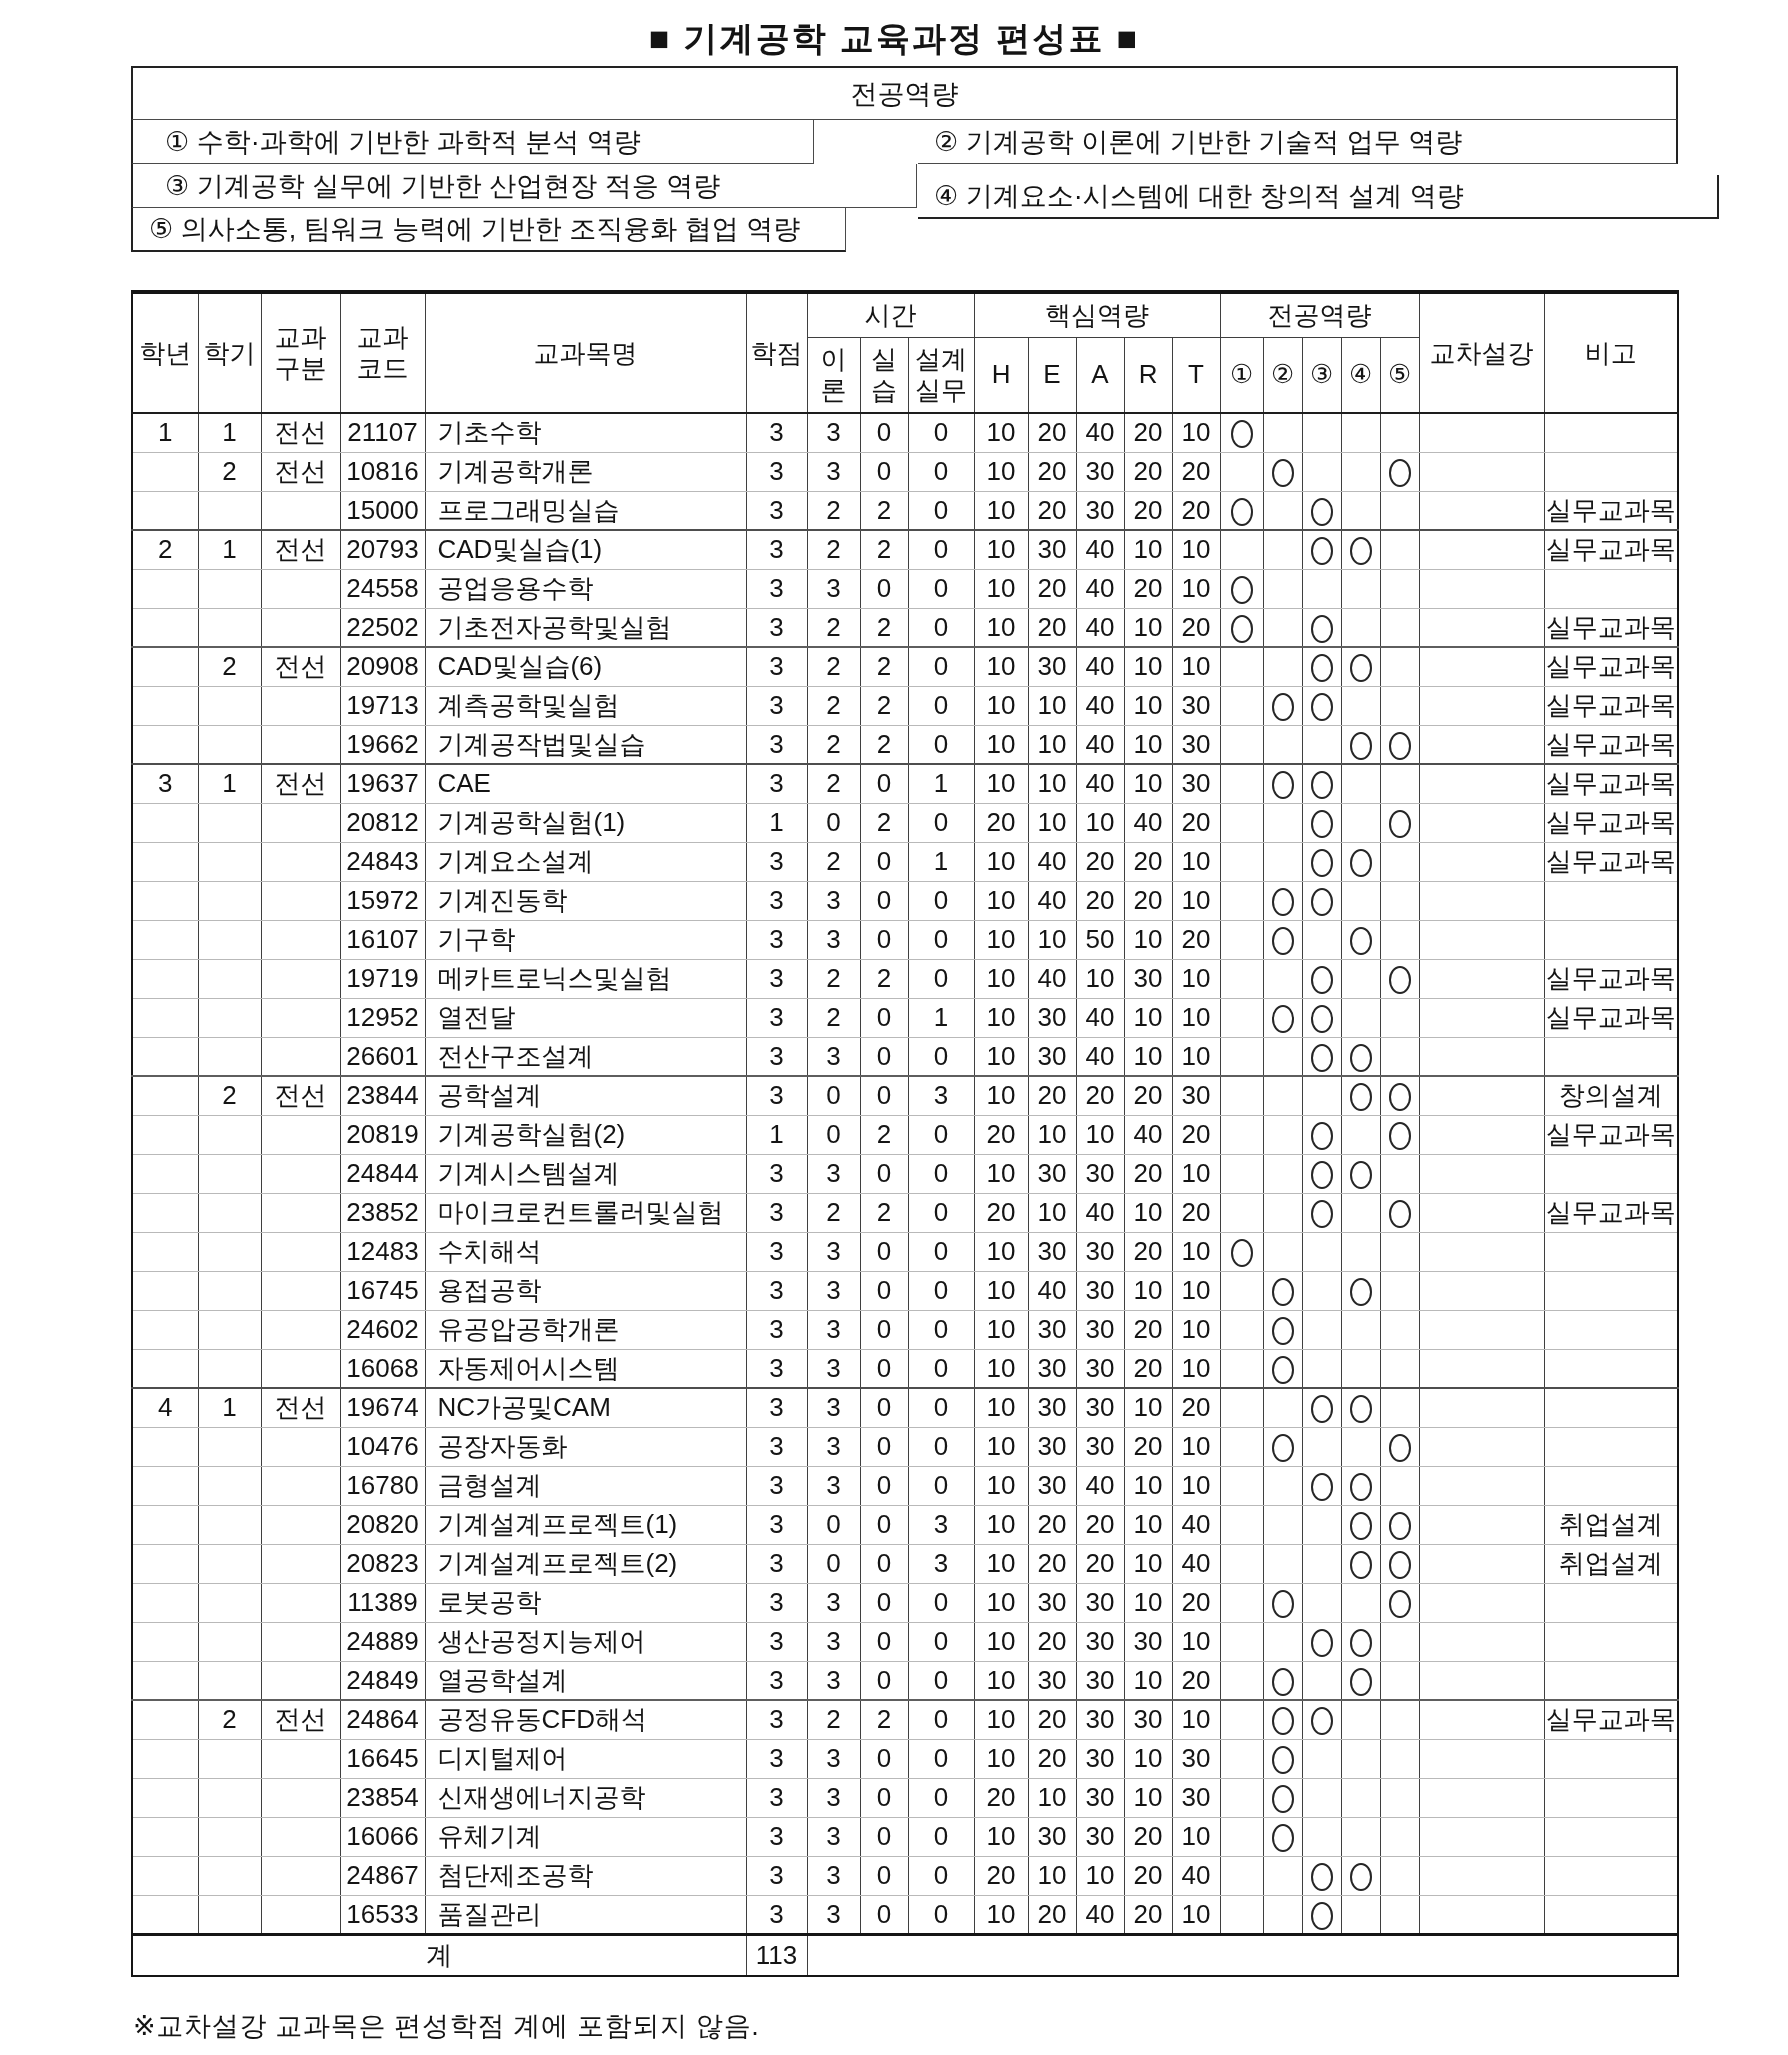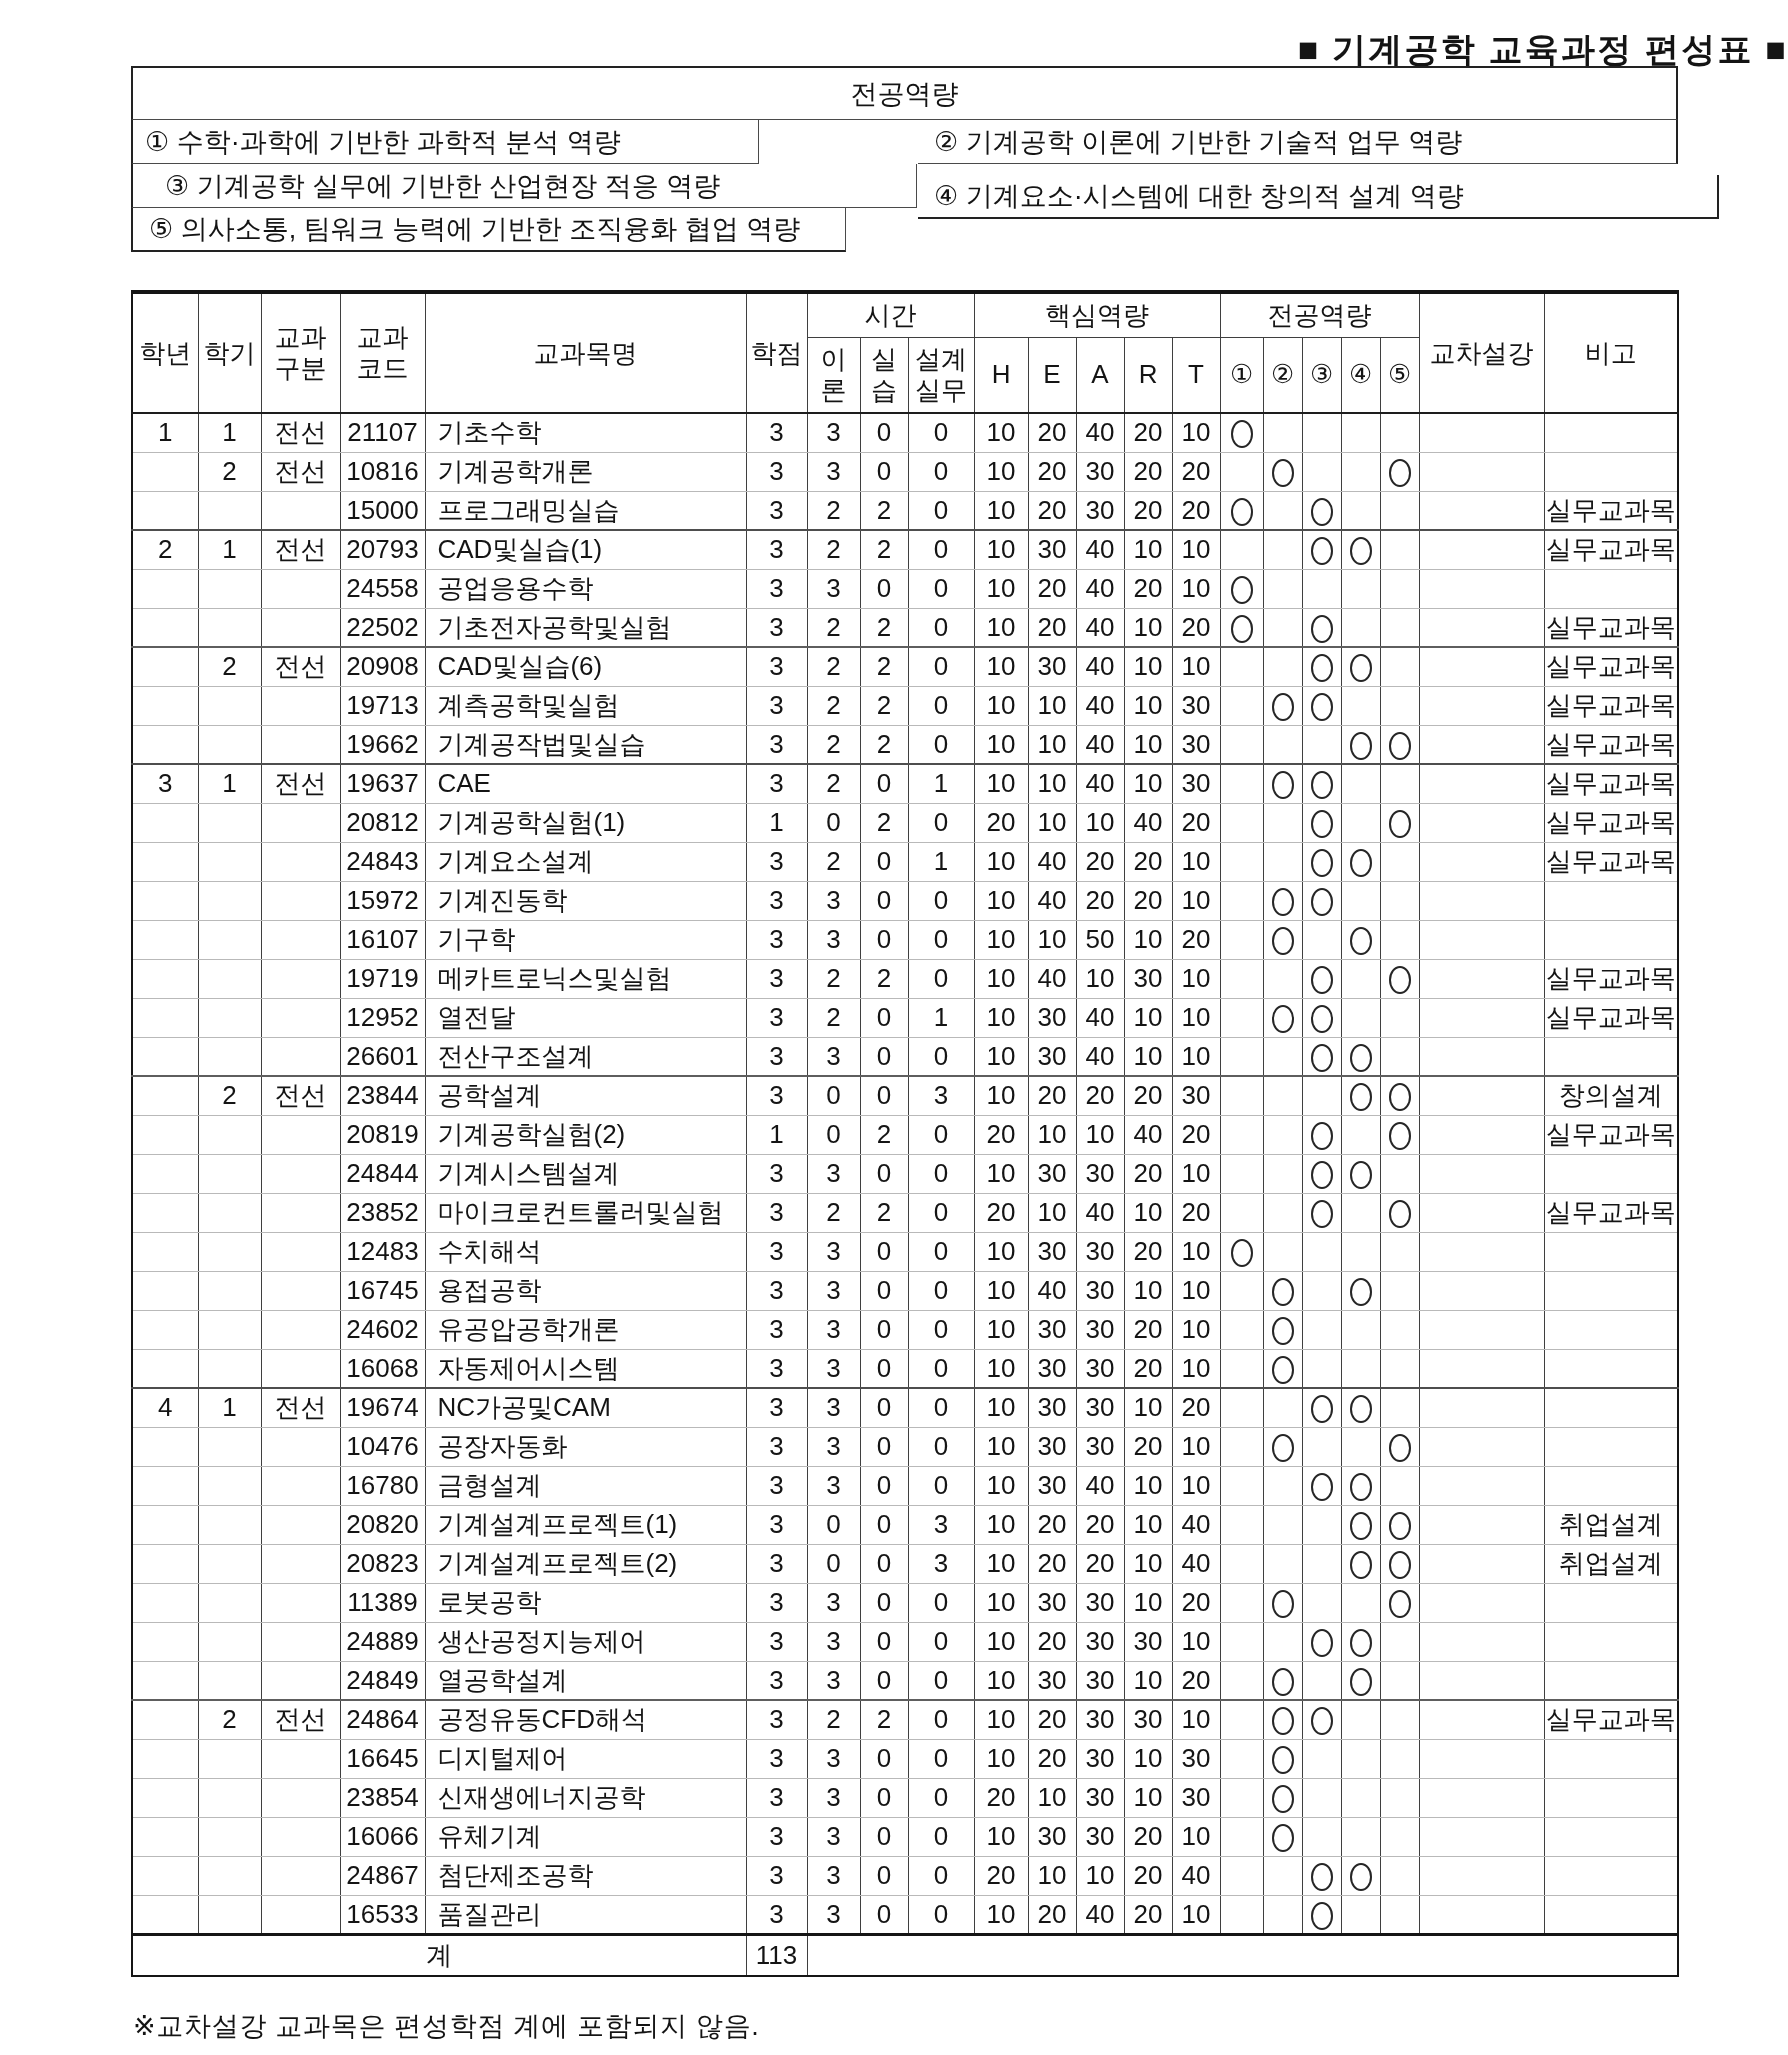--- a/index.html
+++ b/index.html
@@ -1,28 +1,28 @@
 <!DOCTYPE html>
 <html style="font-size:11.7px"><head>
 <meta charset="utf-8">
 <style>
   * { margin:0; padding:0; box-sizing:border-box; }
   html,body { background:#ffffff; }
   body { font-family:"Liberation Sans","DejaVu Sans",sans-serif; color:#141414; }
   .page { position:relative; width:1788px; height:2056px; background:#ffffff; overflow:hidden; }
 
-  .title { position:absolute; top:27px; left:0; width:100%; text-align:right;
+  .title { position:absolute; top:16px; left:0; width:100%; text-align:center;
            font-size:34px; font-weight:700; letter-spacing:2.2px; }
 
   
   .cb-cell { position:absolute; display:flex; align-items:center;
              font-size:27px; background:#fff; }
   .cb-title   { left:131px;  top:66px;  width:1547px; height:54px; justify-content:center;
                 border:2.2px solid #222; border-bottom:1.5px solid #4a4a4a; }
-  .cb-r2l { left:131px;  top:120px; width:628px; height:44px; padding-left:12px;
+  .cb-r2l { left:131px;  top:120px; width:683px; height:44px; padding-left:32px;
             border-left:2.2px solid #222; border-right:1.5px solid #4a4a4a; border-bottom:1.5px solid #4a4a4a; }
   .cb-r2r { left:918px; top:120px; width:760px; height:44px; padding-left:16px;
             border-right:2.2px solid #222; border-bottom:1.5px solid #4a4a4a; }
   .cb-r3l { left:131px;  top:164px; width:786px; height:44px; padding-left:32px;
             border-left:2.2px solid #222; border-right:1.5px solid #4a4a4a; border-bottom:1.5px solid #4a4a4a; }
   .cb-r3r { left:918px; top:175px; width:801px; height:44px; padding-left:16px;
             border-right:2.2px solid #222; border-bottom:2.2px solid #222; }
   .cb-r4l { left:131px;  top:208px; width:715px; height:44px; padding-left:16px;
             border-left:2.2px solid #222; border-right:1.5px solid #4a4a4a; border-bottom:2.2px solid #222; }
 

